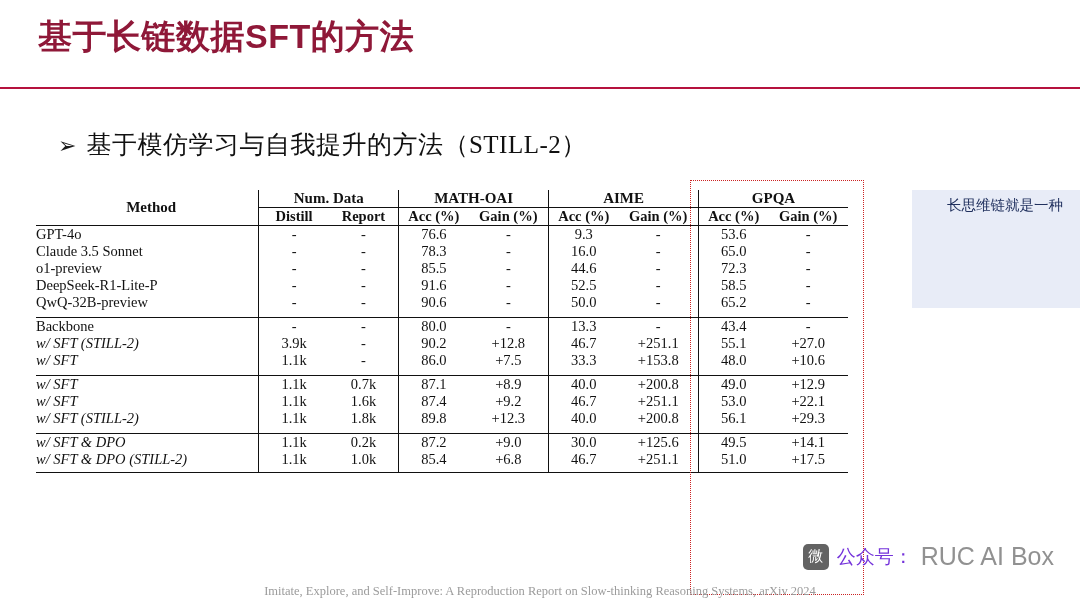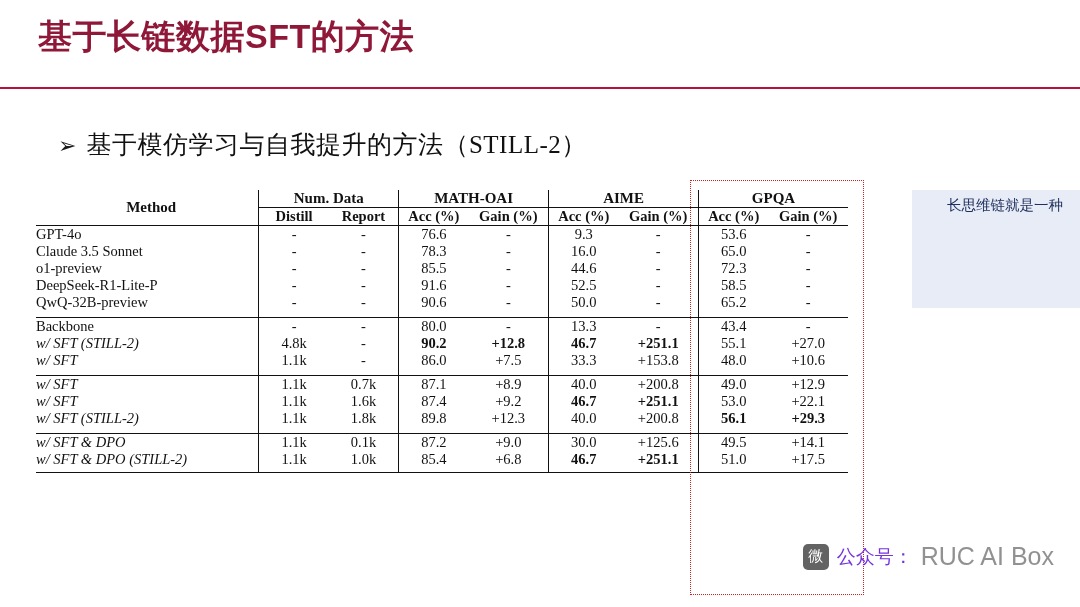--- a/index.html
+++ b/index.html
@@ -106,21 +106,21 @@
     padding: 2.5px 0;
     width: 68px;
   }
   td.num.wide { width: 78px; }
   td.meth {
     text-align: left;
     padding: 2.5px 0 2.5px 8px;
     width: 210px;
   }
   .ital { font-style: italic; }
-  .bold { font-weight: bold; }
+  .bold { font-weight: normal; }
   .grp-space td { height: 6px; }
 
   
   .dotted-box {
     position: absolute;
     left: 690px;
     top: 180px;
     width: 172px;
     height: 413px;
     border: 1.6px dotted #cc2222;
@@ -288,21 +288,21 @@
             <td class="num">-</td>
             <td class="num vsep">80.0</td>
             <td class="num wide">-</td>
             <td class="num vsep">13.3</td>
             <td class="num wide">-</td>
             <td class="num vsep">43.4</td>
             <td class="num wide">-</td>
           </tr>
           <tr>
             <td class="meth ital">w/ SFT (STILL-2)</td>
-            <td class="num vsep">4.8k</td>
+            <td class="num vsep">3.9k</td>
             <td class="num">-</td>
             <td class="num vsep bold">90.2</td>
             <td class="num wide bold">+12.8</td>
             <td class="num vsep bold">46.7</td>
             <td class="num wide bold">+251.1</td>
             <td class="num vsep">55.1</td>
             <td class="num wide">+27.0</td>
           </tr>
           <tr>
             <td class="meth ital">w/ SFT</td>
@@ -366,21 +366,21 @@
             <td class="vsep"></td>
             <td></td>
             <td class="vsep"></td>
             <td></td>
             <td class="vsep"></td>
             <td></td>
           </tr>
           <tr class="hline">
             <td class="meth ital">w/ SFT &amp; DPO</td>
             <td class="num vsep">1.1k</td>
-            <td class="num">0.1k</td>
+            <td class="num">0.2k</td>
             <td class="num vsep">87.2</td>
             <td class="num wide">+9.0</td>
             <td class="num vsep">30.0</td>
             <td class="num wide">+125.6</td>
             <td class="num vsep">49.5</td>
             <td class="num wide">+14.1</td>
           </tr>
           <tr>
             <td class="meth ital" style="border-bottom: 1.6px solid rgb(17, 17, 17); padding-bottom: 4px;">w/ SFT &amp; DPO (STILL-2)</td>
             <td class="num vsep" style="border-bottom: 1.6px solid rgb(17, 17, 17); padding-bottom: 4px;">1.1k</td>
@@ -401,13 +401,14 @@
   <div class="side-note">
     <div>长思维链就是一种</div>
   </div>
 
   <div class="watermark">
     <span class="wm-badge">微</span>
     <span class="wm-cn">公众号：</span>
     <span class="wm-en">RUC AI Box</span>
   </div>
 
+  <div class="footnote">Imitate, Explore, and Self-Improve: A Reproduction Report on Slow-thinking Reasoning Systems, arXiv 2024</div>
 </div>
 
 </body></html>

